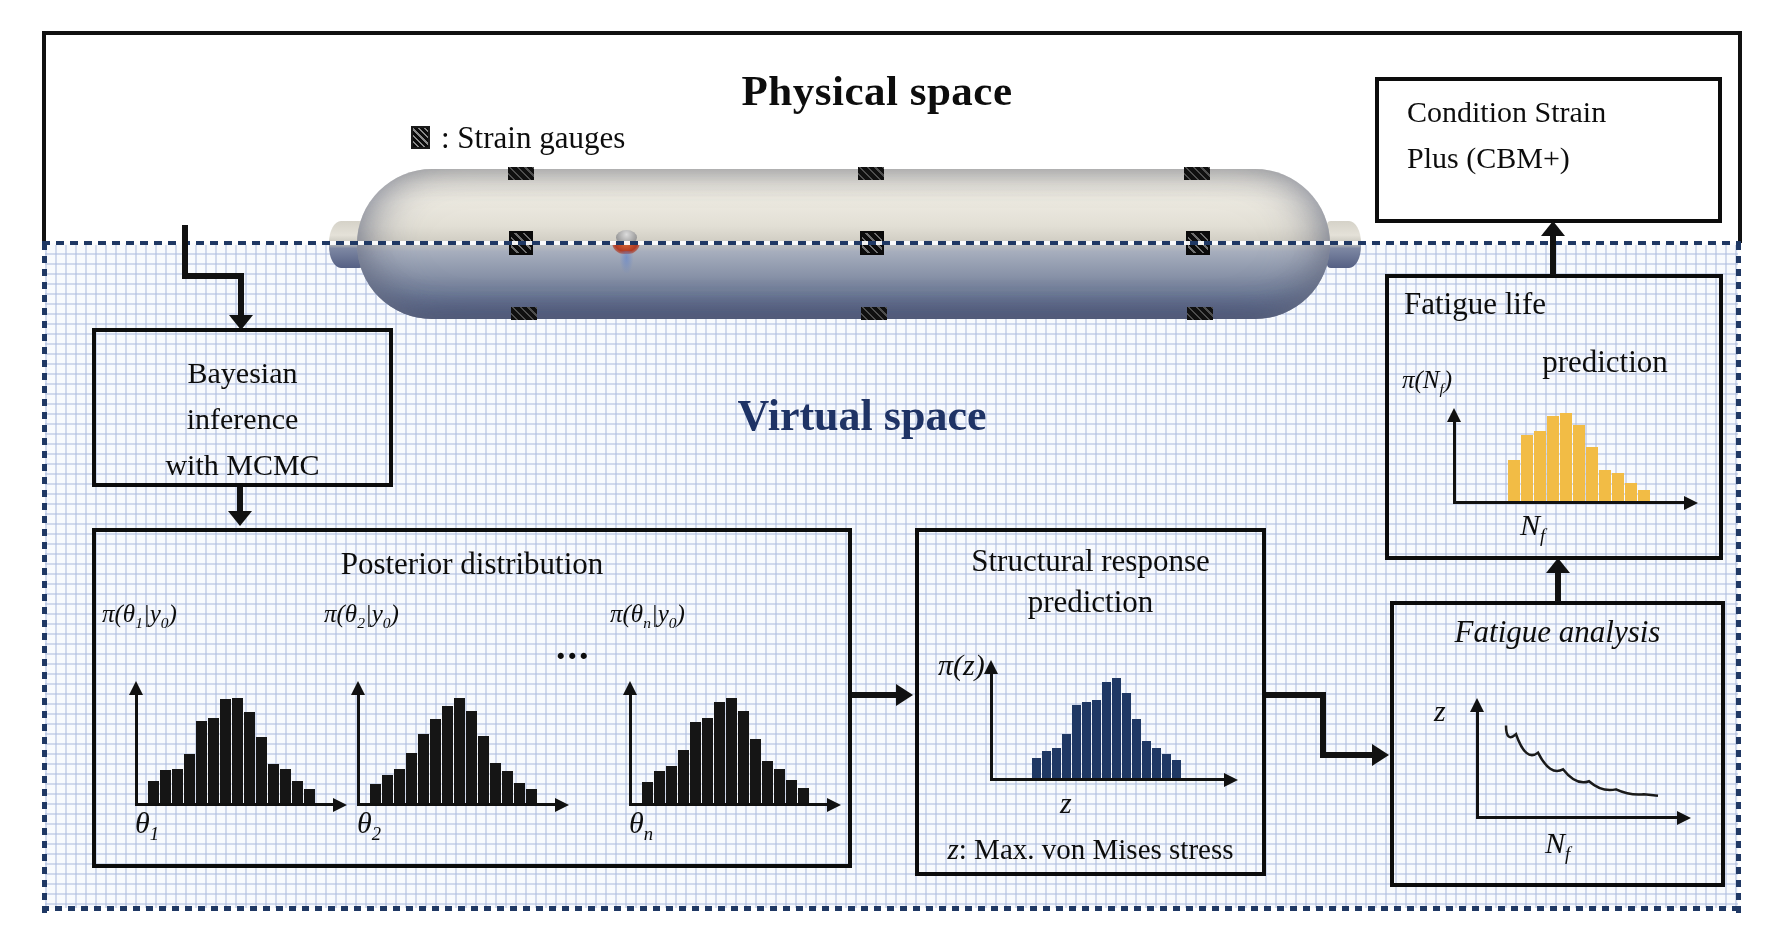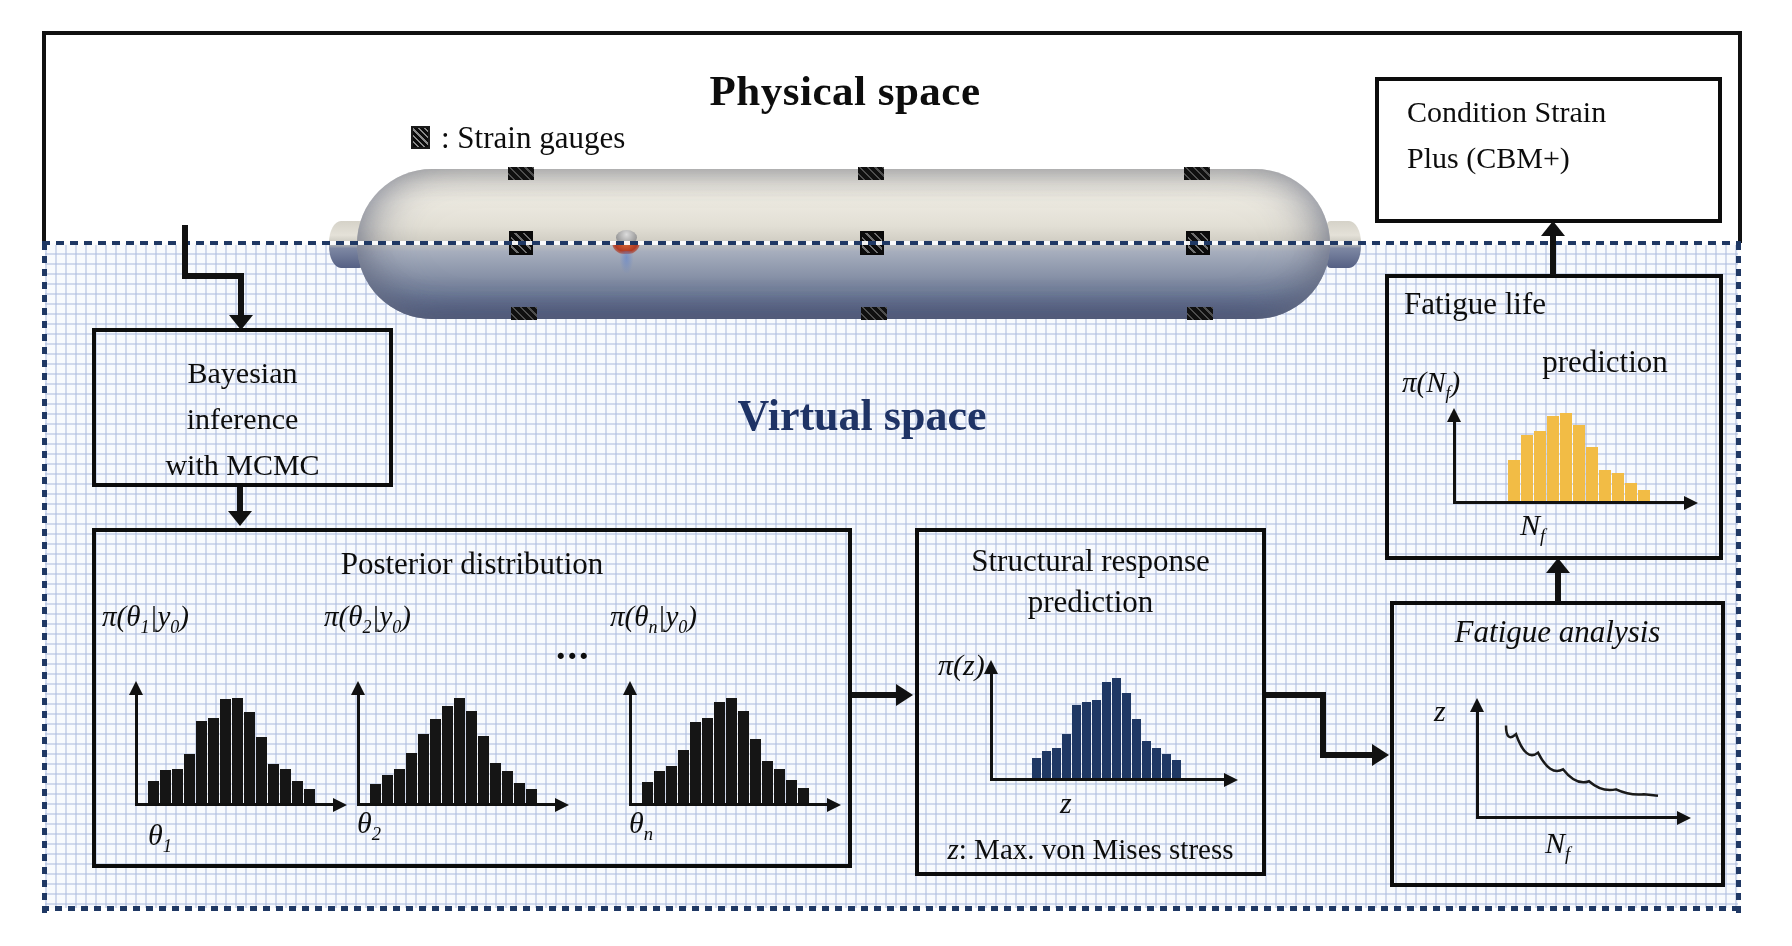--- a/index.html
+++ b/index.html
@@ -50,21 +50,21 @@
   .gauge{z-index:5;}
   .gauge-mid{width:24px;height:24px;box-sizing:border-box;border:2px solid #0a0a0a;
     background:repeating-linear-gradient(45deg,#0c0c0c 0 4px,#6f6f6f 4px 6px);}
   .gauge-flat{width:26px;height:13px;
     background:repeating-linear-gradient(45deg,#101010 0 4px,#4e4e4e 4px 5.5px);}
   .legend-swatch{left:411px;top:126px;width:19px;height:23px;box-sizing:border-box;
     border:2px solid #1a1a1a;
     background:repeating-linear-gradient(45deg,#0c0c0c 0 3px,#8a8a8a 3px 4.5px);}
 
   
-  .phys-title{left:610px;top:66px;width:470px;text-align:center;
+  .phys-title{left:642px;top:66px;width:470px;text-align:center;
     font-size:43px;font-weight:700;letter-spacing:0.5px;}
   .legend-text{left:441px;top:120px;font-size:31px;}
   .virt-title{left:712px;top:390px;width:300px;text-align:center;
     font-size:44px;font-weight:700;color:#1F3365;z-index:7;}
 
   .box{box-sizing:border-box;border:4px solid #0c0c0c;z-index:8;}
   .box-white{background:#ffffff;}
   .prior-box{left:57px;top:75px;width:270px;height:150px;padding:10px 0 0 28px;
     font-size:30px;line-height:47px;}
   .cbm-box{left:1375px;top:77px;width:347px;height:146px;padding:8px 0 0 28px;
@@ -76,21 +76,21 @@
   .fa-box{left:1390px;top:601px;width:335px;height:286px;}
   .fl-box{left:1385px;top:274px;width:338px;height:286px;}
 
   .post-title{left:92px;top:546px;width:760px;text-align:center;font-size:31px;z-index:9;}
   .struct-title{left:915px;top:540px;width:351px;text-align:center;
     font-size:31px;line-height:41px;z-index:9;}
   .fa-title{left:1390px;top:614px;width:335px;text-align:center;font-size:31px;z-index:9;font-style:italic;}
   .fl-title1{left:1404px;top:286px;font-size:31px;z-index:9;}
   .fl-title2{left:1500px;top:344px;width:210px;text-align:center;font-size:31px;z-index:9;}
 
-  .mathlab{font-style:italic;font-size:29px;z-index:9;}
+  .mathlab{font-style:italic;font-size:25px;z-index:9;}
   .mathlab sub,.axis-lab sub{font-size:0.62em;font-style:inherit;}
   .axis-lab{font-style:italic;font-size:30px;z-index:9;text-align:left;}
   .dots{left:556px;top:624px;width:44px;font-size:38px;font-weight:700;
     letter-spacing:2px;z-index:9;}
   .caption{left:915px;top:833px;width:351px;text-align:center;font-size:29px;z-index:9;}
 
   
   .plot{z-index:9;}
   .axis-y{position:absolute;left:0;top:12px;bottom:0;width:3px;background:#111;}
   .axis-y-head{position:absolute;left:-6px;top:0;width:0;height:0;
@@ -103,21 +103,21 @@
   .bars{position:absolute;bottom:3px;display:flex;align-items:flex-end;gap:1px;}
   .hist-post{top:681px;width:212px;height:125px;}
   .hist-post .bars{left:13px;height:105px;}
   .hp1{left:135px;} .hp2{left:357px;} .hp3{left:629px;}
   .hist-struct{left:990px;top:660px;width:248px;height:121px;}
   .hist-struct .bars{left:42px;height:100px;}
   .hist-fl{left:1453px;top:408px;width:245px;height:96px;}
   .hist-fl .bars{left:55px;height:88px;}
   .fa-plot{left:1476px;top:698px;width:215px;height:121px;}
 
-  .t1lab{left:148px;top:806px;width:180px;margin-top:12px;}
+  .t1lab{left:135px;top:806px;width:180px;}
   .t2lab{left:357px;top:806px;width:180px;}
   .t3lab{left:629px;top:806px;width:180px;}
   .pl1{left:102px;top:600px;} .pl2{left:324px;top:600px;} .pl3{left:596px;top:600px;padding-left:14px;}
   .piz{left:938px;top:648px;font-size:30px;}
   .zlab{left:1060px;top:786px;width:80px;}
   .falab-y{left:1434px;top:694px;width:40px;}
   .falab-x{left:1545px;top:826px;width:90px;}
   .fllab-y{left:1402px;top:366px;}
   .fllab-x{left:1520px;top:508px;width:110px;}
 

